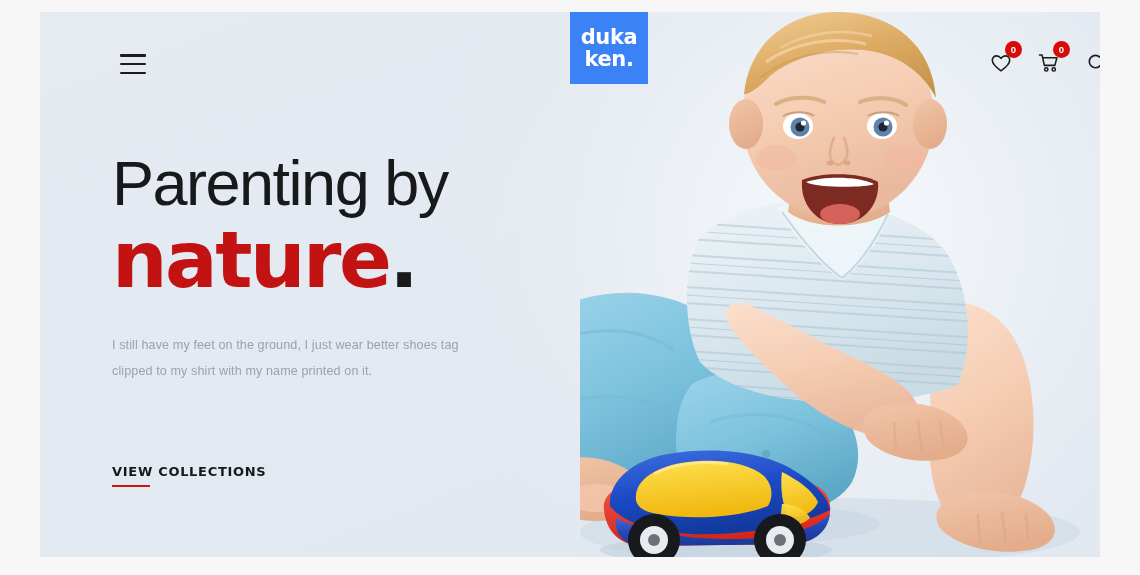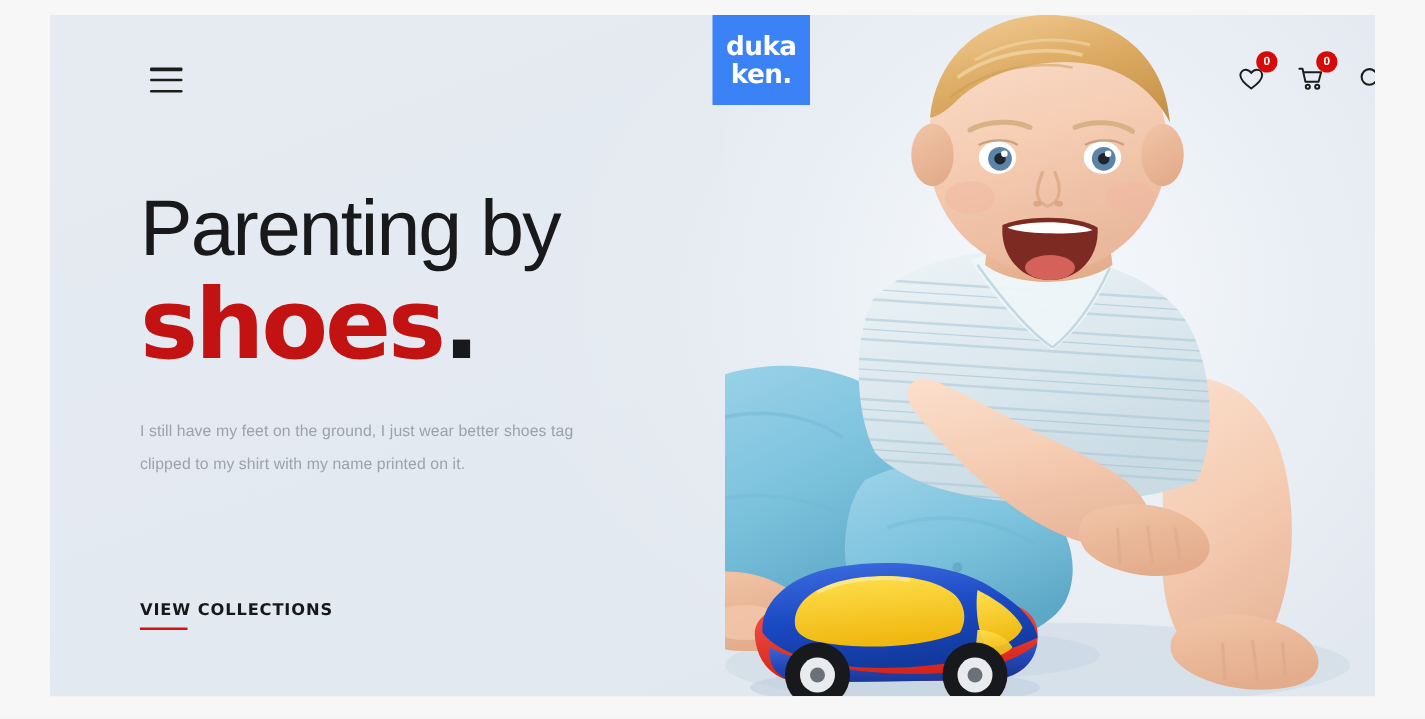--- a/index.html
+++ b/index.html
@@ -164,21 +164,21 @@
     font-size: 12.6px;
     line-height: 2.1;
     color: #9aa2ad;
     font-family: "Liberation Sans", sans-serif;
     letter-spacing: 0.1px;
   }
 
   .cta {
     position: absolute;
     left: 0;
-    top: 329px;
+    top: 312px;
     display: inline-block;
     text-decoration: none;
     cursor: pointer;
   }
   .cta-label {
     display: block;
     font-size: 13px;
     font-weight: 700;
     letter-spacing: 0.7px;
     color: #17181a;
@@ -451,21 +451,21 @@
   <div class="deco spark" style="left:616px; top:244px; font-size:17px;">✦</div>
   <div class="deco spark" style="left:975px; top:182px; font-size:27px;">✦</div>
   <div class="deco spark" style="left:1003px; top:228px; font-size:16px;">✦</div>
   <div class="deco spark" style="left:1018px; top:300px; font-size:11px;">✦</div>
   <div class="deco spark" style="left:556px; top:268px; font-size:10px;">✦</div>
   <div class="deco spark" style="left:930px; top:120px; font-size:13px;">✦</div>
 
   <div class="hero-copy">
     <h1 class="headline">
       <span class="headline-1">Parenting by</span>
-      <span class="headline-2"><span>shoes</span><span class="headline-dot">.</span></span>
+      <span class="headline-2"><span>nature</span><span class="headline-dot">.</span></span>
     </h1>
 
     <p class="hero-sub">I still have my feet on the ground, I just wear better shoes tag clipped to my shirt with my name printed on it.</p>
 
     <a class="cta" href="#">
       <span class="cta-label">VIEW COLLECTIONS</span>
       <span class="cta-underline"></span>
     </a>
   </div>
 

